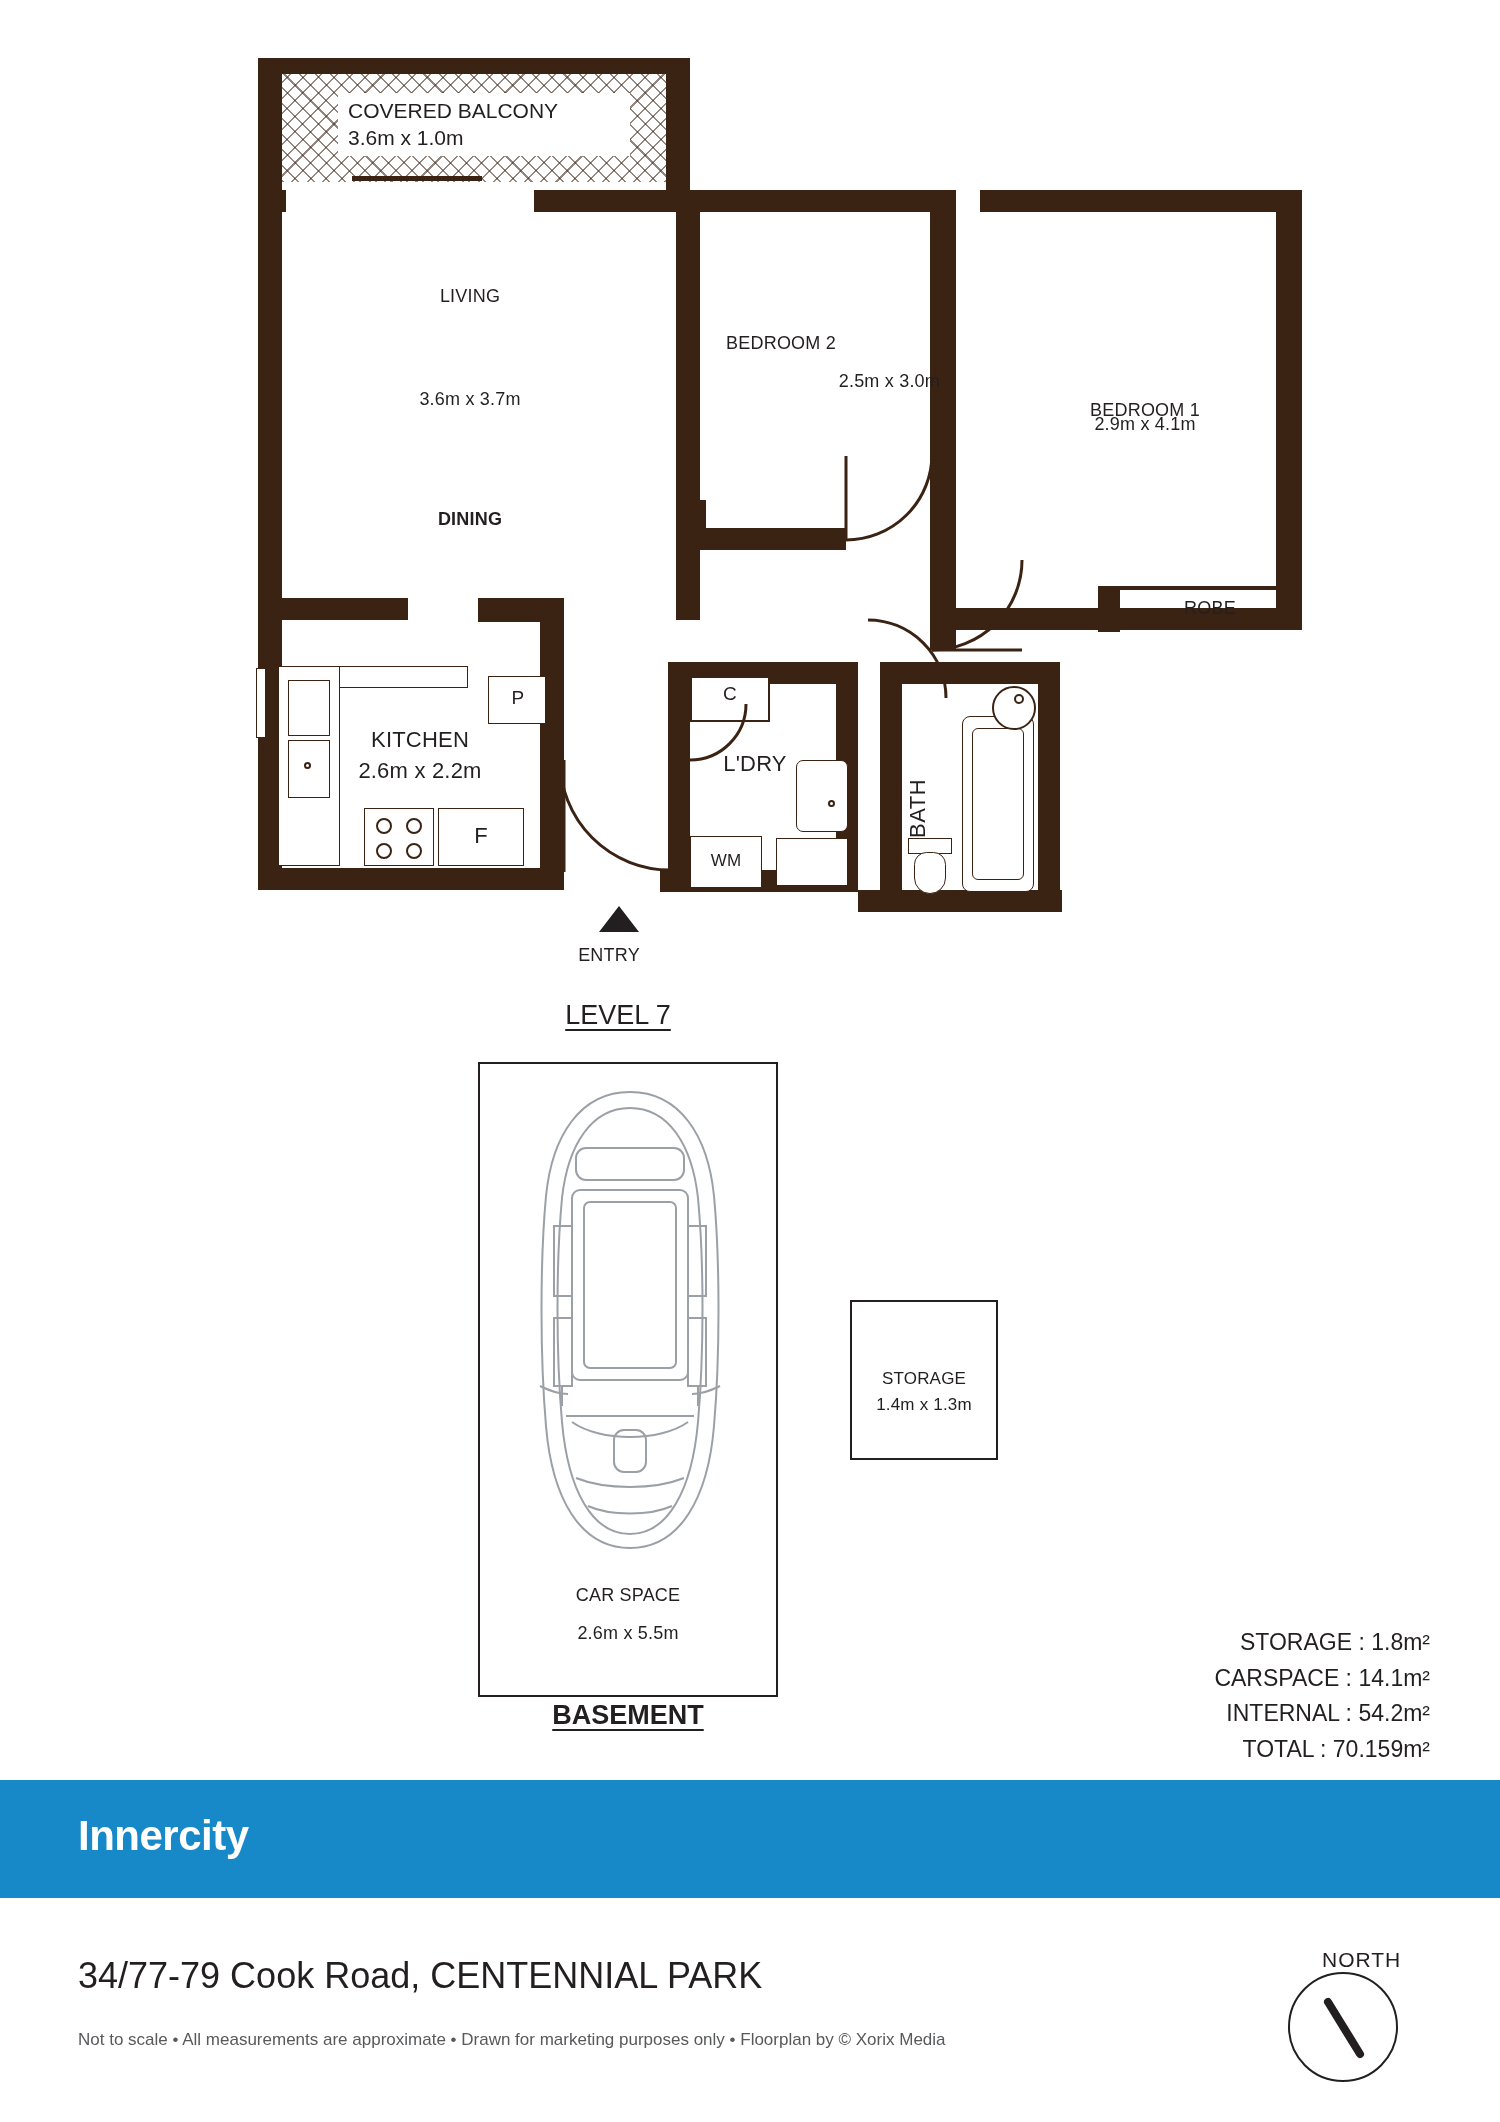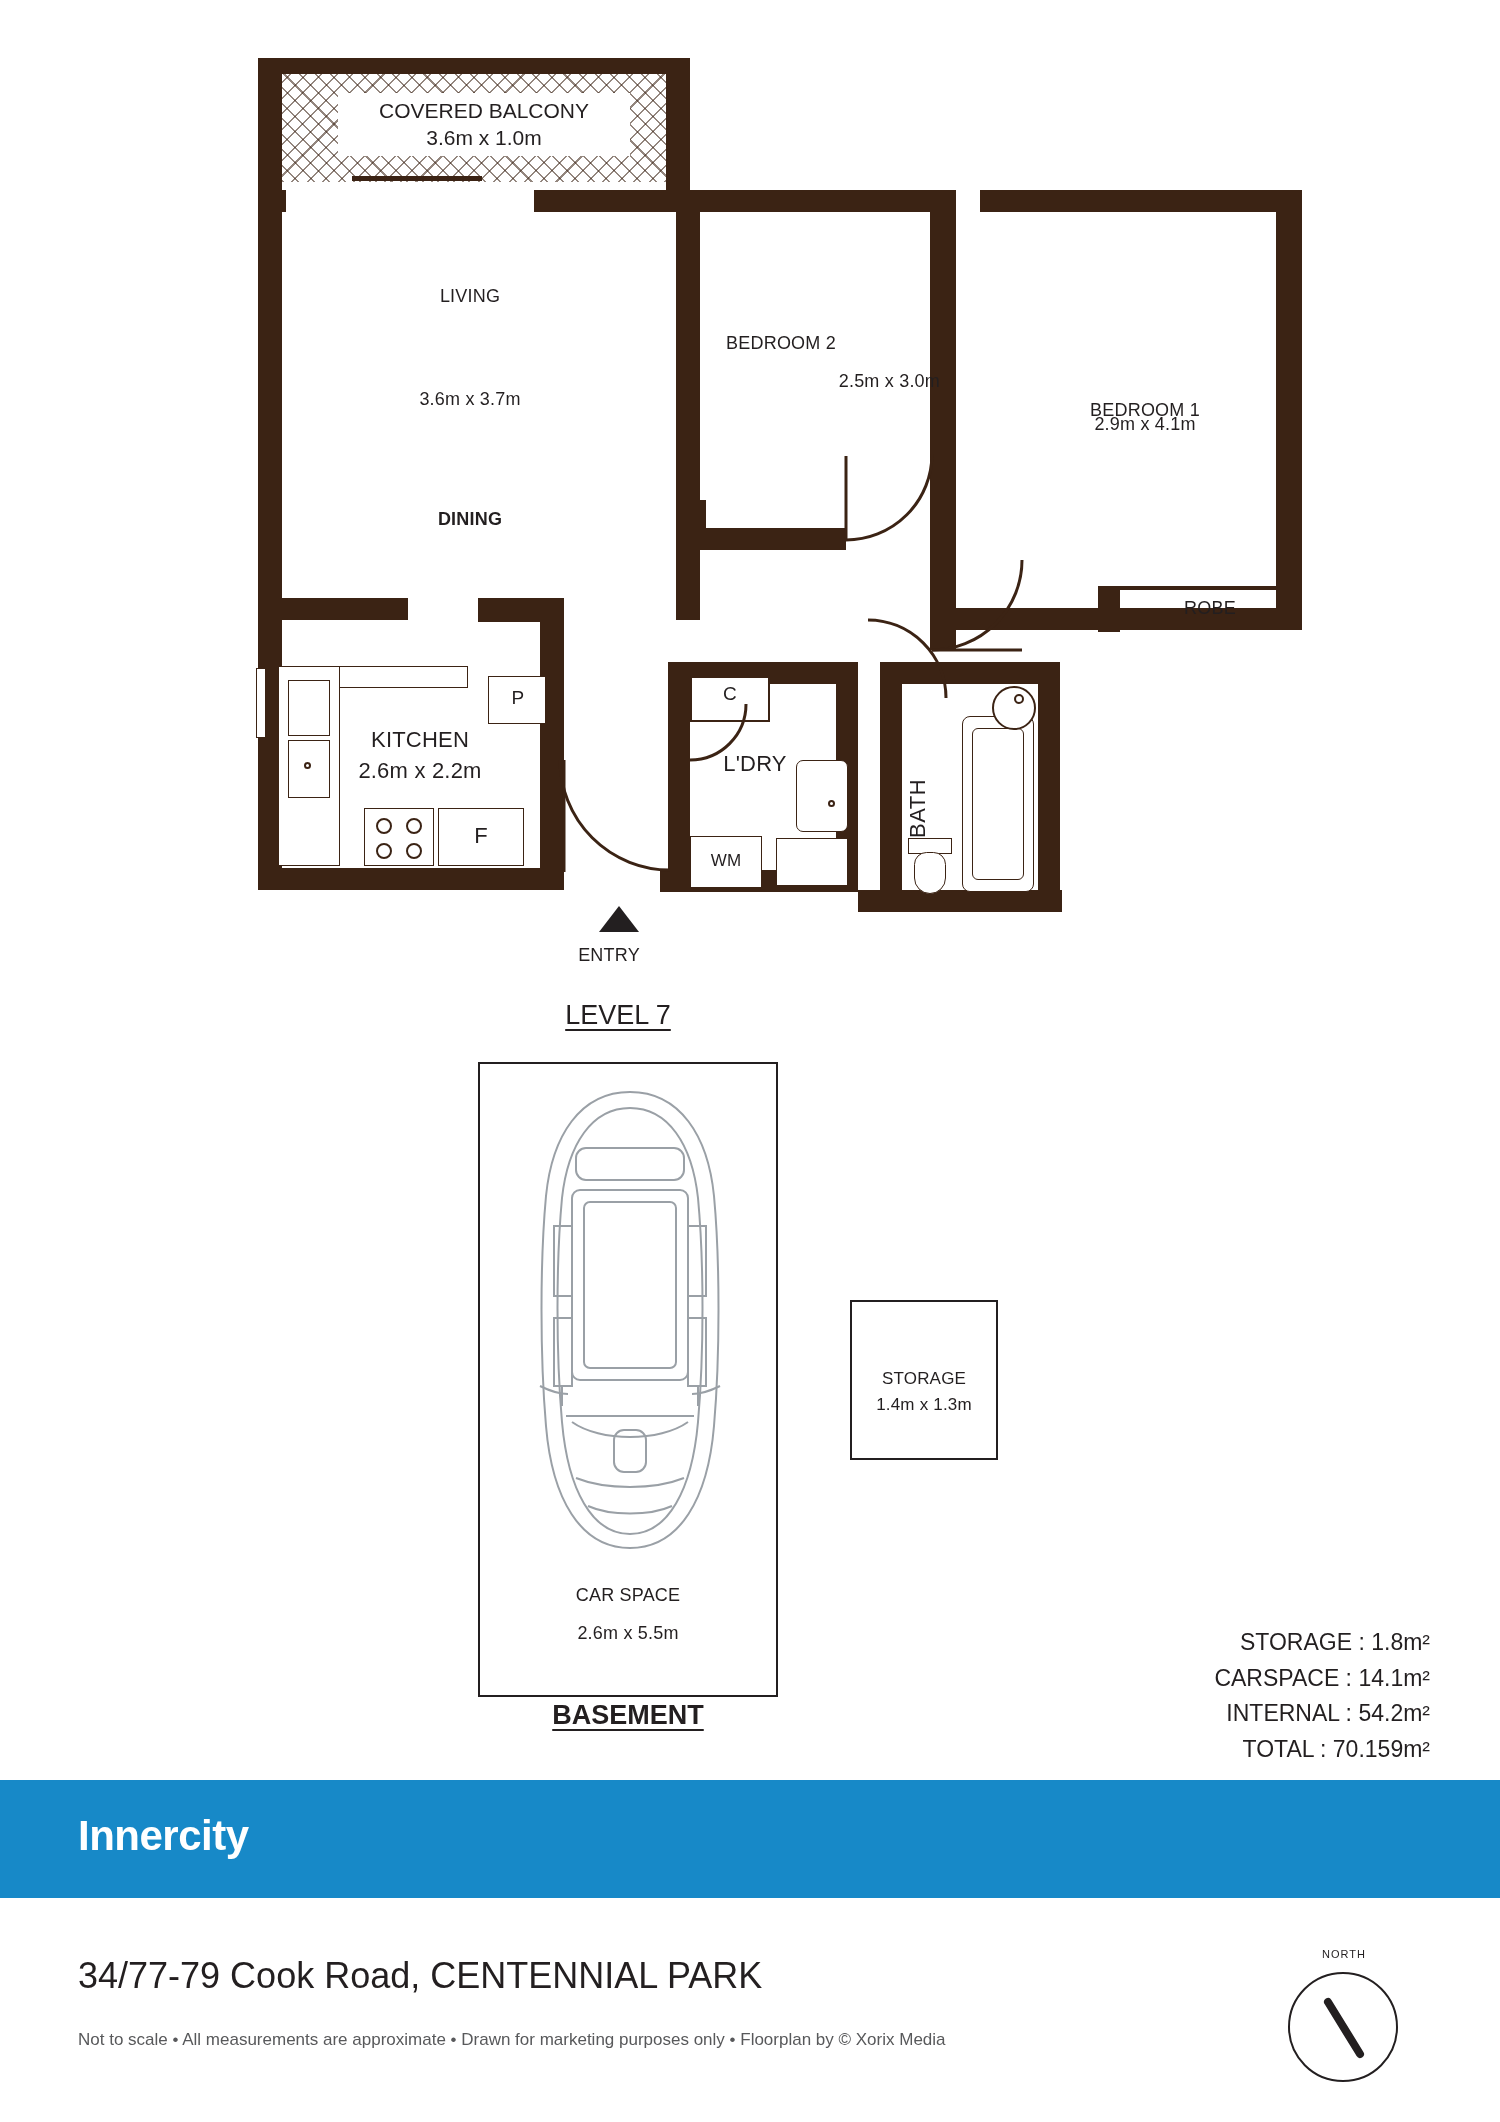--- a/index.html
+++ b/index.html
@@ -53,21 +53,20 @@
     position: absolute;
     background:
       repeating-linear-gradient(45deg, rgba(59,35,20,.55) 0 1.5px, rgba(0,0,0,0) 1.5px 11px),
       repeating-linear-gradient(-45deg, rgba(59,35,20,.55) 0 1.5px, rgba(0,0,0,0) 1.5px 11px),
       #fff;
   }
   .balcony-label {
     position: absolute;
     background: #fff;
     border: 0;
-    text-align: center;
     font-size: 21px;
     line-height: 1.3;
     padding: 4px 10px;
     white-space: pre-line;
   }
   
   .fx {
     position: absolute;
     border: 2px solid #3b2314;
     background: #fff;
@@ -111,21 +110,21 @@
     color: #58595b;
   }
   .compass-circle {
     position: absolute;
     border: 2px solid #231f20;
     border-radius: 50%;
     box-sizing: border-box;
   }
   .compass-label {
     position: absolute;
-    font-size: 11px;
+    font-size: 21px;
     letter-spacing: 1px;
   }
   .areas {
     position: absolute;
     text-align: right;
     font-size: 23px;
     line-height: 1.55;
   }
   .entry-arrow {
     position: absolute;

